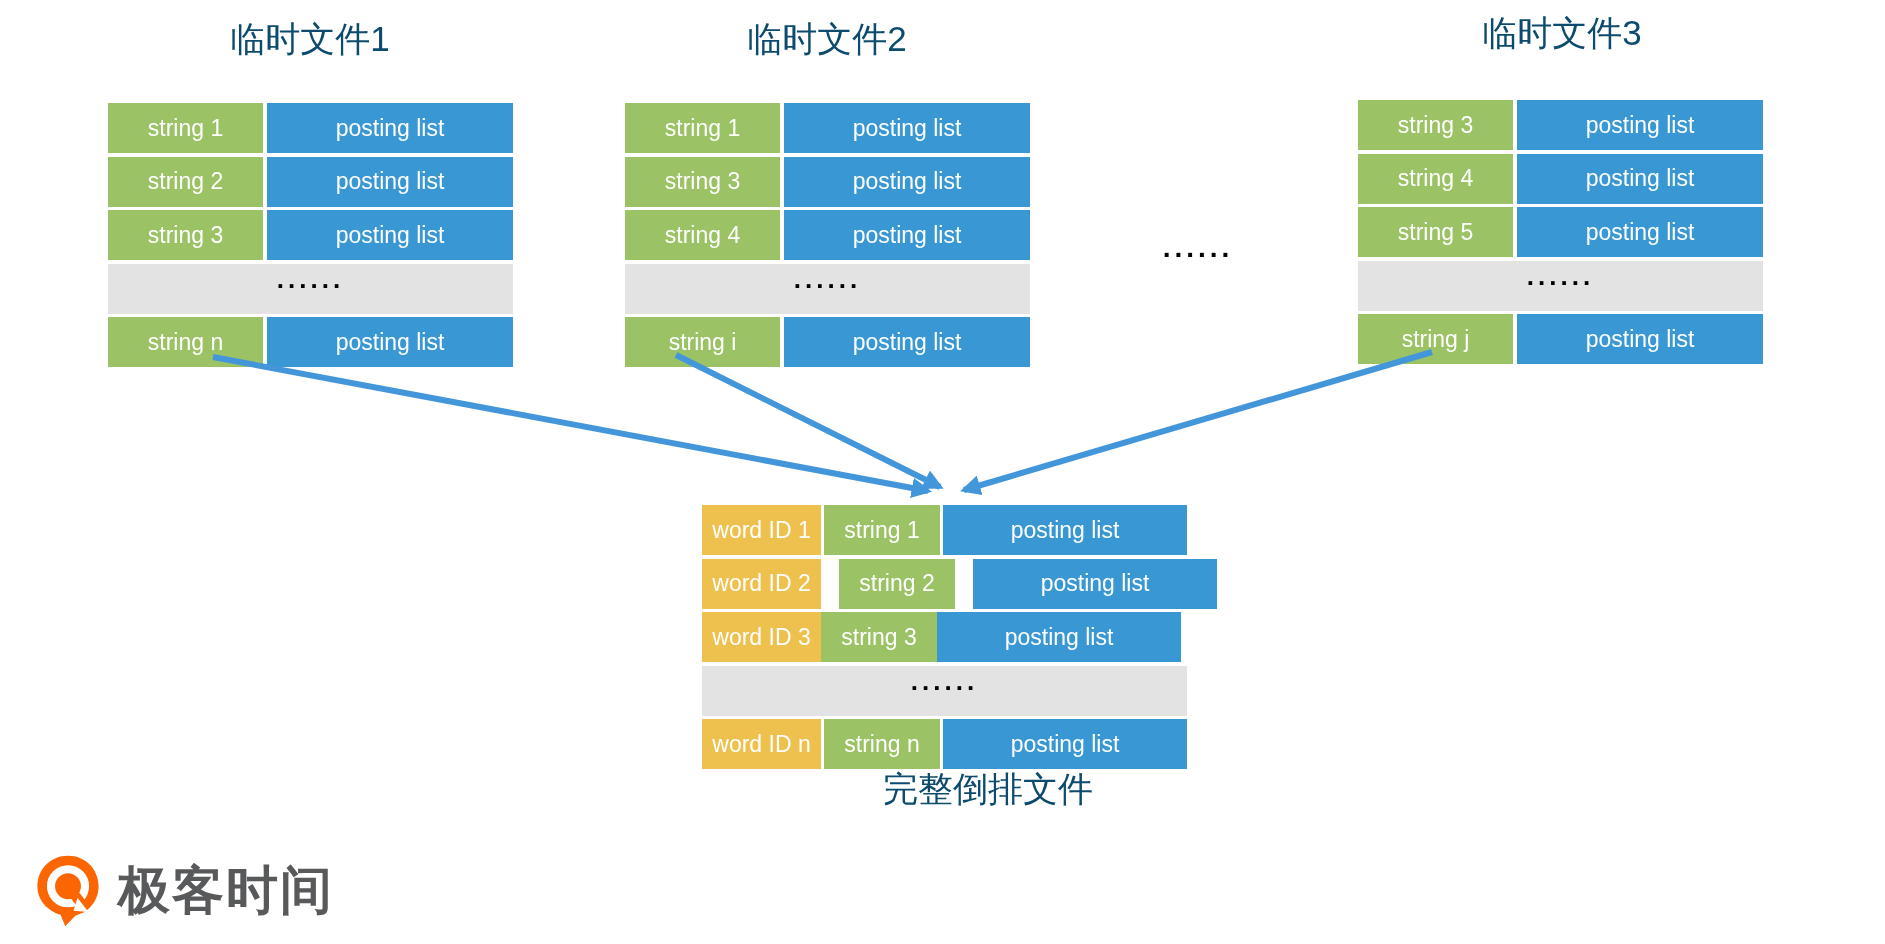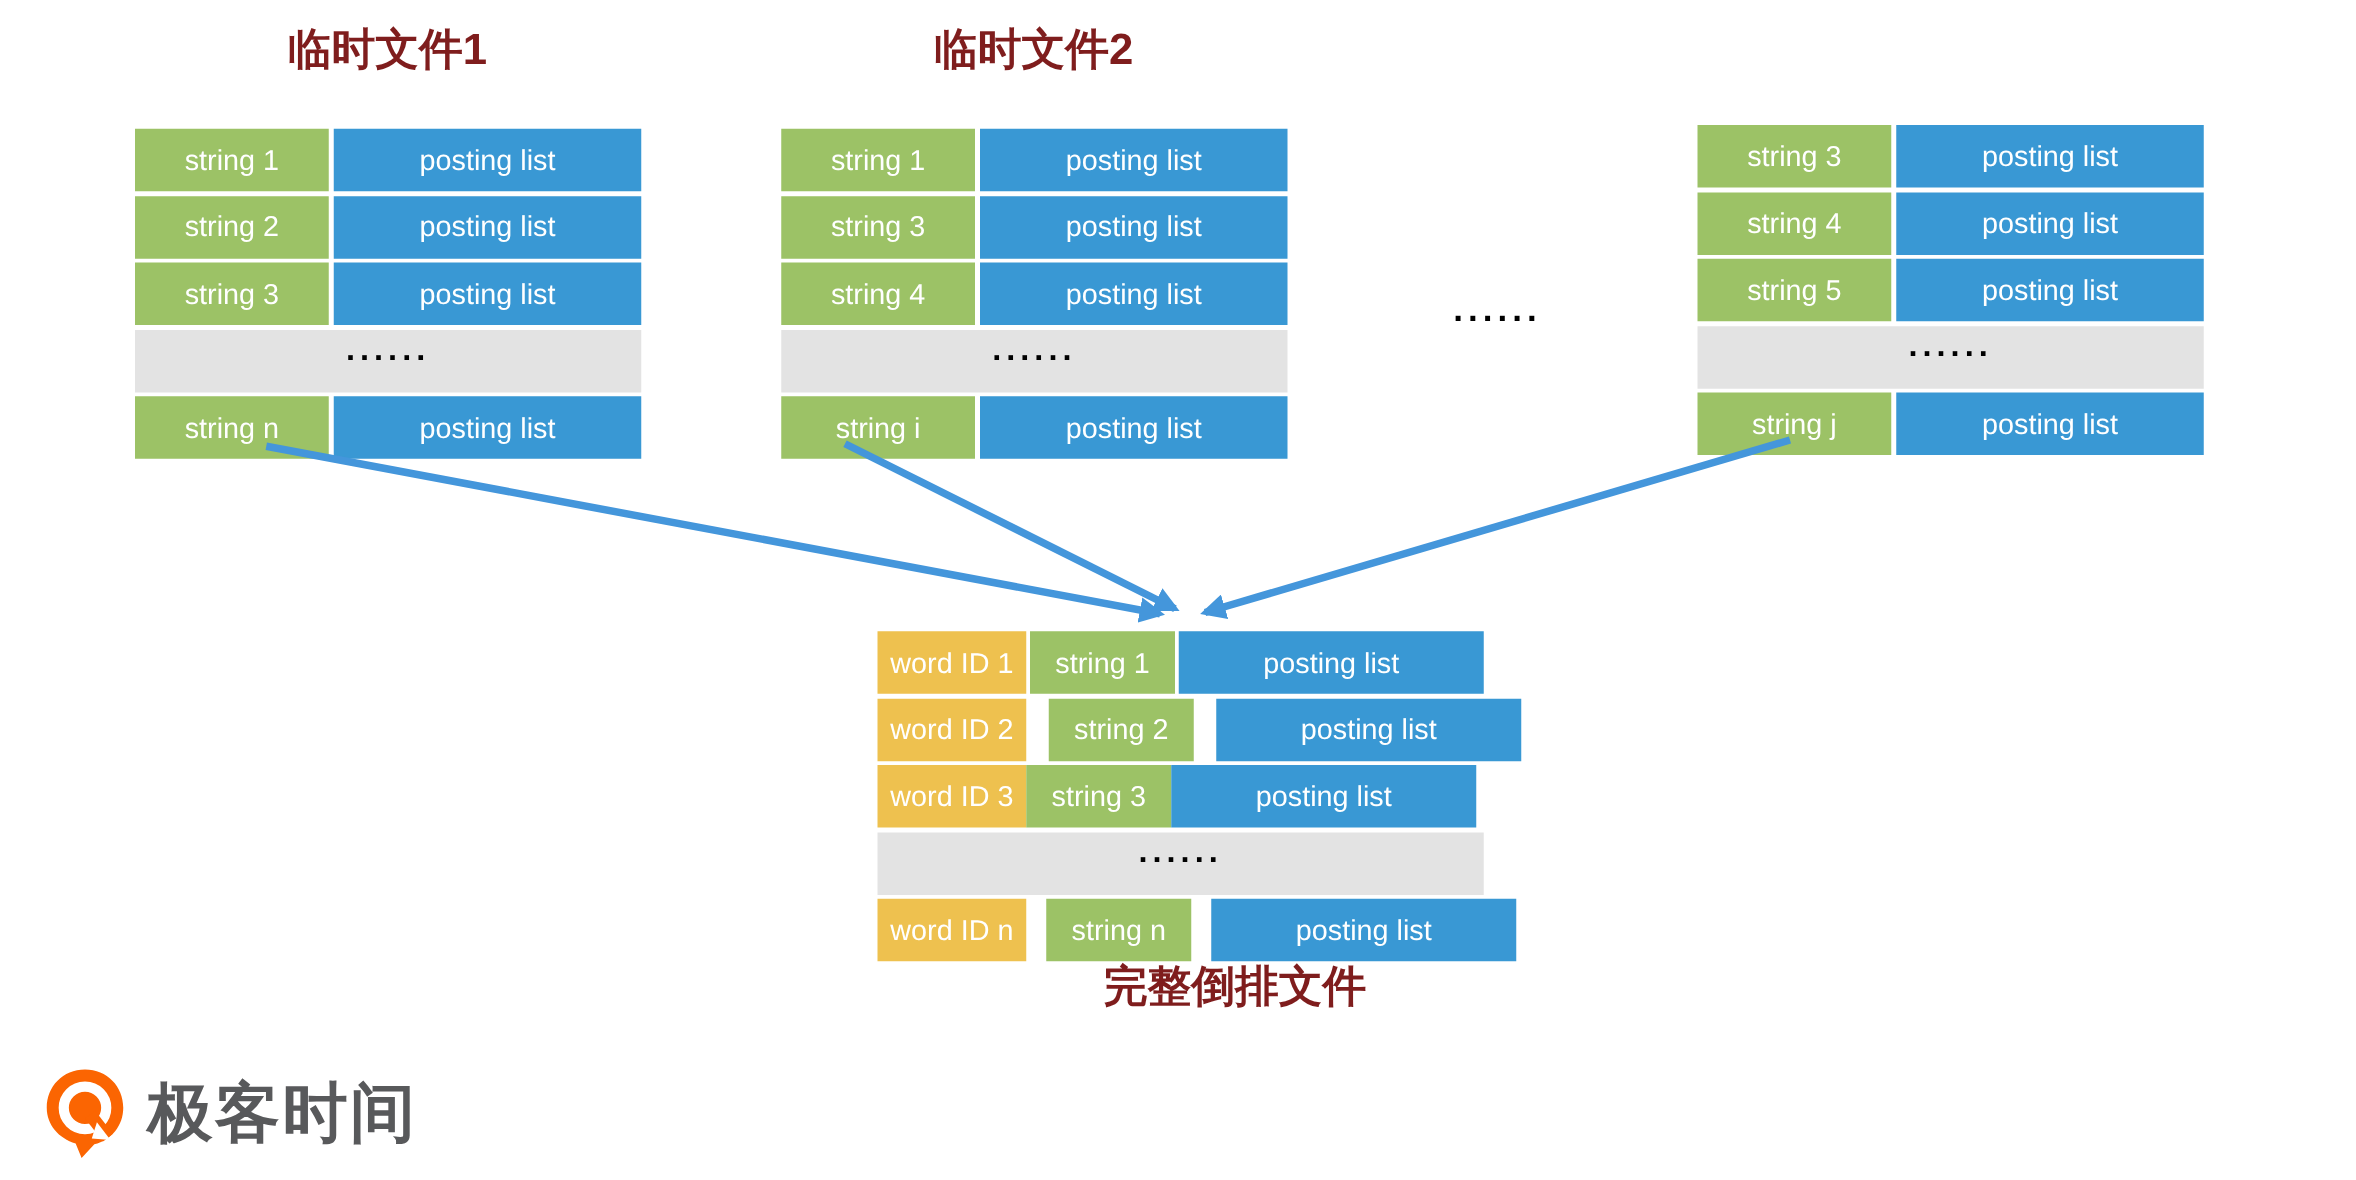--- a/index.html
+++ b/index.html
@@ -2,21 +2,21 @@
 <html style="--green: #9cc266; --blue: #3998d4; --yellow: #eec14f; --gray: #e3e3e3; --arrow: #4496db; --logoOrange: #fb6502; --logoText: #58595b;"><head>
 <meta charset="utf-8">
 <style>
   html,body{margin:0;padding:0;background:#fff;}
   .canvas{
     position:relative;width:1885px;height:944px;background:#ffffff;overflow:hidden;
     font-family:"Liberation Sans","DejaVu Sans",sans-serif;
   }
   .cn-title{
     position:absolute;transform:translateX(-50%);
-    font-size:35px;font-weight:700;color:#7f1d1d;white-space:nowrap;
+    font-size:35px;font-weight:400;color:#0c4a6e;white-space:nowrap;
   }
   .tbl{position:absolute;}
   .t-row{display:flex;gap:4px;margin-bottom:3.5px;}
   .cell{
     height:50px;display:flex;align-items:center;justify-content:center;
     color:#fff;font-size:23px;white-space:nowrap;
   }
   .g{background:var(--green,#9cc266);width:155px;}
   .b{background:var(--blue,#3998d4);width:246px;}
   .y{background:var(--yellow,#eec14f);width:119px;}
@@ -42,20 +42,21 @@
     letter-spacing:2px;margin-left:16px;white-space:nowrap;
   }
 </style>
 </head>
 <body>
 
 <div class="canvas">
 
   <div class="cn-title" style="left:310px;top:16px">临时文件1</div>
   <div class="cn-title" style="left:827px;top:16px">临时文件2</div>
+  <div class="cn-title" style="left:1562px;top:10px">临时文件3</div>
 
   <div class="tbl" style="left:108px;top:103px">
     <div class="t-row">
       <div class="cell g">string 1</div>
       <div class="cell b">posting list</div>
     </div>
     <div class="t-row">
       <div class="cell g">string 2</div>
       <div class="cell b">posting list</div>
     </div>
@@ -149,21 +150,21 @@
     <div class="t-row" style="gap:0">
       <div class="cell y">word ID 3</div>
       <div class="cell g2">string 3</div>
       <div class="cell b2">posting list</div>
     </div>
     <div class="t-row">
       <div class="cell gray w3">
           <span class="dots">......</span>
         </div>
     </div>
-    <div class="t-row" style="gap:16px">
+    <div class="t-row" style="gap:3px">
       <div class="cell y">word ID n</div>
       <div class="cell g2">string n</div>
       <div class="cell b2">posting list</div>
     </div>
   </div>
 
   <div class="cn-title" style="left:988px;top:766px">完整倒排文件</div>
 
   <div class="logo">
     <svg width="68" height="74" viewBox="0 0 100 108">

